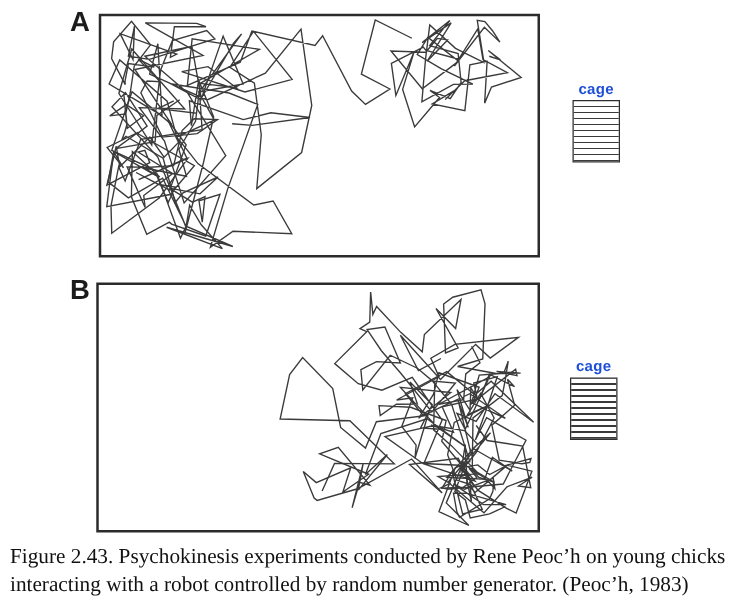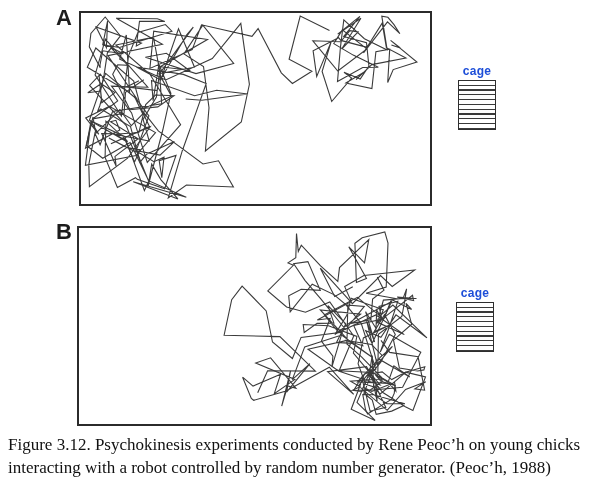--- a/index.html
+++ b/index.html
@@ -90,17 +90,17 @@
         <polyline points="273.8,58.8 255.7,68.5 241.3,40.2 273.4,75.6 301.5,47.5 313.2,58.5 335.7,41.9 284.9,47.5 265.7,58.6 272.2,73.4 238.3,92.0 251.2,90.3 242.4,113.2 253.9,128.1 253.0,138.6 263.3,104.2 222.1,109.4 213.4,130.5 193.5,114.0 187.2,82.9 163.1,58.1 152.7,71.7 145.1,107.2 200.9,108.6 236.4,143.1 188.6,142.7 178.7,164.8" fill="none" stroke="#3b3b3b" stroke-width="1.1" stroke-linejoin="miter"></polyline>
       </svg>
   </div>
 
   <div id="cage-b" class="cage">
     <div class="cage-label">cage</div>
     <div class="cage-box"></div>
   </div>
 
   <div id="caption">
-    <div class="cap-line">Figure 3.12. Psychokinesis experiments conducted by Rene Peoc’h on young chicks</div>
-    <div class="cap-line">interacting with a robot controlled by random number generator. (Peoc’h, 1988)</div>
+    <div class="cap-line">Figure 2.43. Psychokinesis experiments conducted by Rene Peoc’h on young chicks</div>
+    <div class="cap-line">interacting with a robot controlled by random number generator. (Peoc’h, 1983)</div>
   </div>
 
 </div>
 
 </body></html>

